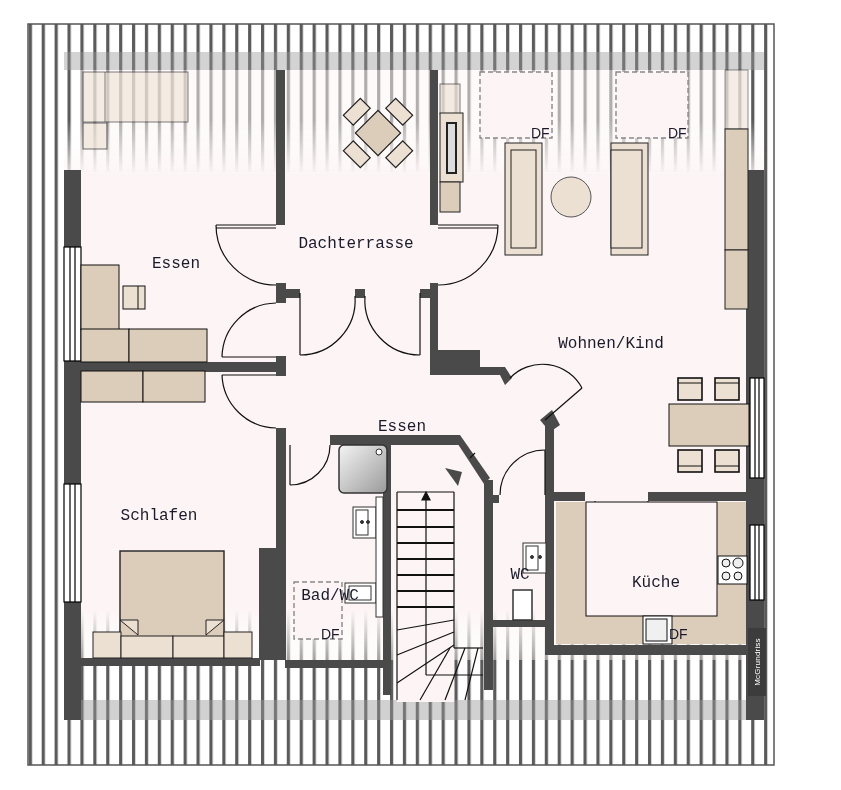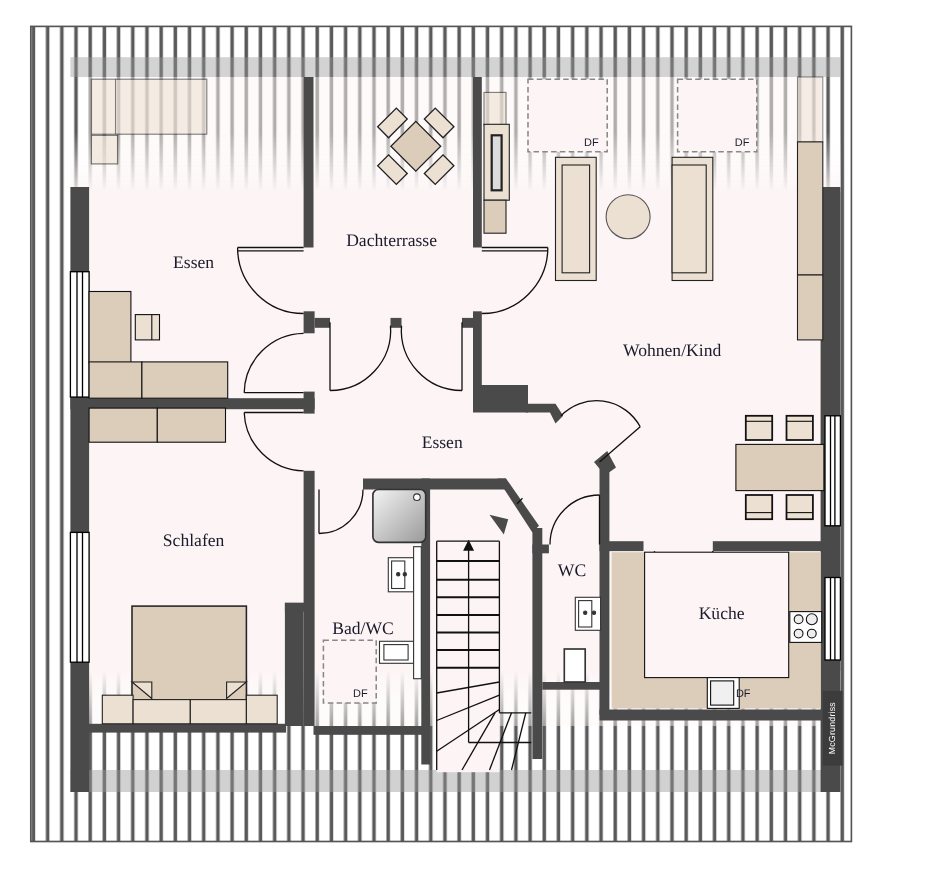--- a/index.html
+++ b/index.html
@@ -1,19 +1,19 @@
 <!DOCTYPE html>
 <html><head>
 <meta charset="utf-8">
 <style>
   html,body{margin:0;padding:0;background:#ffffff;}
   body{width:841px;height:790px;position:relative;overflow:hidden;font-family:"Liberation Sans",sans-serif;}
   svg{position:absolute;left:0;top:0;}
-  .room-label{position:absolute;font-family:Liberation Serif, serif;font-size:16px;color:#1a1a2a;white-space:nowrap;transform:translate(-50%,-50%);}
-  .df-label{position:absolute;font-family:"Liberation Sans",sans-serif;font-size:10px;color:#1a1a2a;}
+  .room-label{position:absolute;font-family:Liberation Mono, monospace;font-size:16px;color:#1a1a2a;white-space:nowrap;transform:translate(-50%,-50%);margin-top:24px;}
+  .df-label{position:absolute;font-family:"Liberation Sans",sans-serif;font-size:14px;color:#1a1a2a;}
   .brand{position:absolute;left:748px;top:628px;width:18px;height:68px;background:#3c3c3c;}
   .brand span{position:absolute;left:50%;top:50%;transform:translate(-50%,-50%) rotate(-90deg);color:#ffffff;font-size:8px;font-family:"Liberation Sans",sans-serif;white-space:nowrap;letter-spacing:0.2px;}
 </style>
 </head>
 <body>
 
 <svg width="841" height="790" viewBox="0 0 841 790">
   <defs>
     <linearGradient id="fadeTop" x1="0" y1="0" x2="0" y2="1">
       <stop offset="0" stop-color="#ffffff" stop-opacity="0"></stop>
@@ -280,23 +280,23 @@
     <line x1="420" y1="700" x2="450" y2="648"></line>
     <line x1="445" y1="700" x2="465" y2="648"></line>
     <line x1="465" y1="700" x2="478" y2="648"></line>
   </g>
 </svg>
 
 <div class="room-label" style="left:176px;top:240px;">Essen</div>
 <div class="room-label" style="left:356px;top:220px;">Dachterrasse</div>
 <div class="room-label" style="left:611px;top:320px;">Wohnen/Kind</div>
 <div class="room-label" style="left:402px;top:403px;">Essen</div>
-<div class="room-label" style="left:176px;top:492px;">Schlafen</div>
+<div class="room-label" style="left:159px;top:492px;">Schlafen</div>
 <div class="room-label" style="left:330px;top:572px;">Bad/WC</div>
-<div class="room-label" style="left:520px;top:520px;">WC</div>
+<div class="room-label" style="left:520px;top:551px;">WC</div>
 <div class="room-label" style="left:656px;top:559px;">Küche</div>
 
 <div class="df-label" style="left:531px;top:125px;">DF</div>
 <div class="df-label" style="left:668px;top:125px;">DF</div>
 <div class="df-label" style="left:321px;top:626px;">DF</div>
 <div class="df-label" style="left:669px;top:626px;">DF</div>
 
 <div class="brand">
   <span>McGrundriss</span>
 </div>

